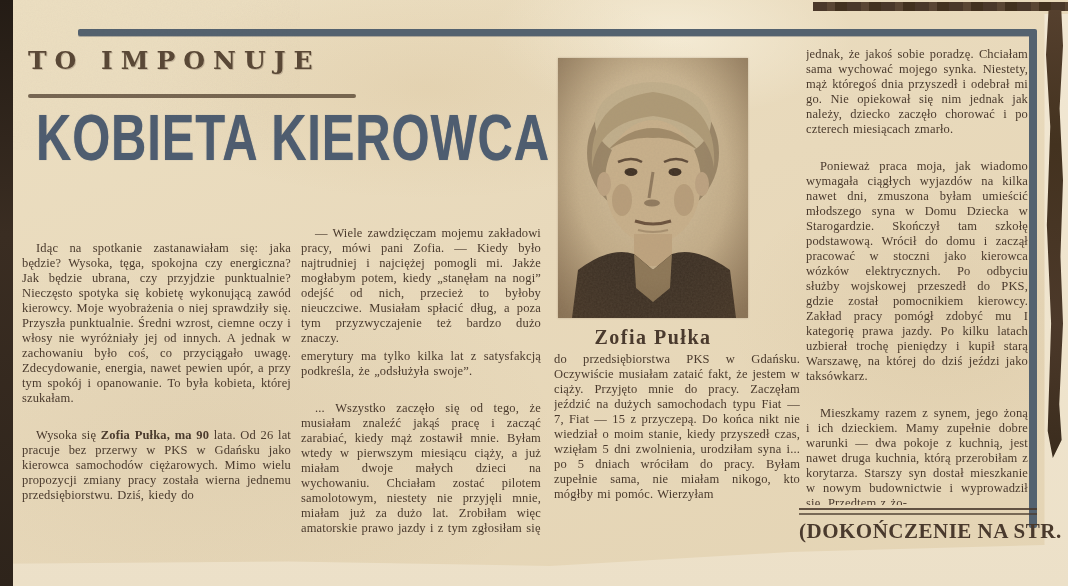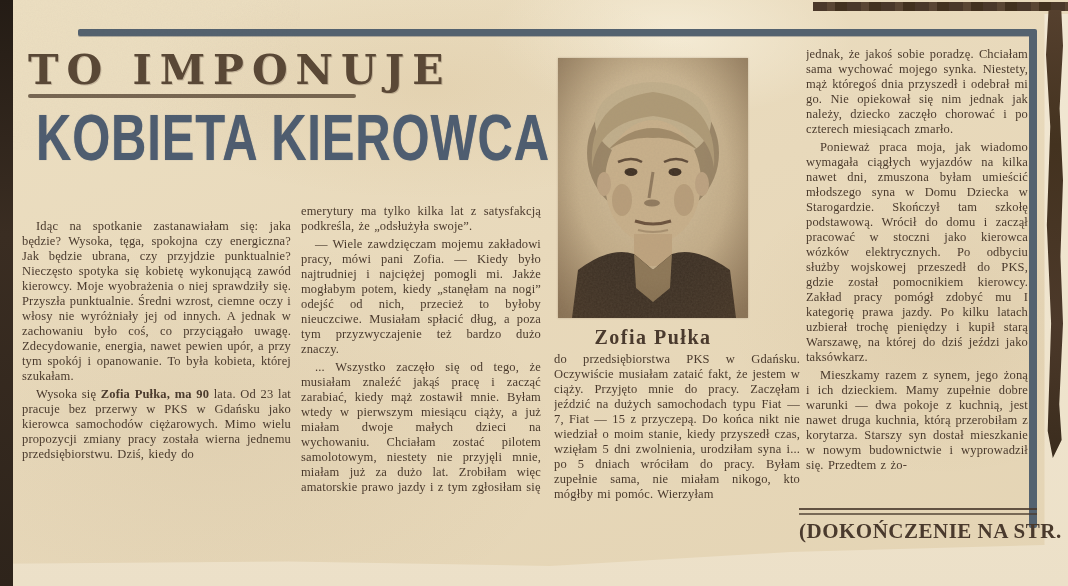--- a/index.html
+++ b/index.html
@@ -28,21 +28,21 @@
   #edge-topright{left:813px;top:2px;width:255px;height:9px;background:repeating-linear-gradient(90deg,#4a382a 0 14px,#5a4634 14px 22px,#42311f 22px 34px);}
   #tear-right{
     left:1046px;top:10px;width:17px;height:448px;
     background:linear-gradient(180deg,#55402e,#43321f 30%,#4c392a 70%,#3a2c1d);
     clip-path:polygon(15% 0,90% 0,100% 8%,80% 22%,100% 38%,85% 55%,100% 70%,78% 88%,92% 96%,40% 100%,10% 94%,30% 70%,5% 48%,25% 26%,0 10%);
   }
   #rule-top{left:78px;top:29px;width:959px;height:7px;background:var(--rule);border-radius:2px;box-shadow:0 1px 0 rgba(60,70,85,.35);}
   #rule-right{left:1029px;top:31px;width:8px;height:497px;background:var(--rule);border-radius:2px;}
   #kicker{
     position:absolute;left:28px;top:46px;
-    font-family:"DejaVu Serif",serif;font-weight:700;font-size:41px;letter-spacing:8px;
+    font-family:"DejaVu Serif",serif;font-weight:700;font-size:25px;letter-spacing:8px;
     color:var(--kicker);text-shadow:1px 1px 0 rgba(90,72,54,.25);
   }
   #kicker-underline{left:28px;top:94px;width:328px;height:4px;background:var(--kicker);opacity:.8;border-radius:2px;}
   #headline{
     position:absolute;left:36px;top:106px;width:520px;
     font-family:"Liberation Sans",sans-serif;font-weight:700;font-size:59px;line-height:1;
     color:var(--headline);white-space:nowrap;transform:scaleX(.83) scaleY(1.1);transform-origin:left top;
     letter-spacing:1px;text-shadow:0 0 1px rgba(78,93,112,.6);
   }
   
@@ -55,21 +55,21 @@
   #photo-caption{
     position:absolute;left:558px;top:326px;width:190px;text-align:center;
     font-weight:700;font-size:20px;letter-spacing:1.5px;color:var(--ink);
   }
   
   .col{
     position:absolute;color:var(--ink);font-size:12.5px;line-height:15px;
     text-align:justify;letter-spacing:.15px;word-spacing:1px;overflow:hidden;
   }
   .col .para{margin:0 0 3px 0;font-family:Liberation Serif, serif;}
-  .col .para.indent{text-indent:14px;}
+  .col .para.indent{text-indent:14px;margin-top:22px;}
   #col-1{left:22px;top:219px;width:269px;height:354px;}
   #col-2{left:301px;top:204px;width:240px;height:358px;}
   #col-3{left:554px;top:352px;width:246px;height:206px;}
   #col-4{left:806px;top:47px;width:222px;height:458px;}
   #footer-rule-a{left:799px;top:508px;width:238px;height:2px;background:var(--ink);opacity:.85;}
   #footer-rule-b{left:799px;top:513px;width:238px;height:1.5px;background:var(--ink);opacity:.7;}
   #continuation{
     position:absolute;left:799px;top:519px;width:238px;text-align:center;
     font-weight:700;font-size:21px;letter-spacing:.5px;color:var(--ink);white-space:nowrap;
   }
@@ -134,25 +134,25 @@
       <path d="M14,260 L20,212 Q52,188 76,196 L95,212 L114,196 Q138,188 172,212 L178,260 Z" fill="#3a2e23"></path>
       <path d="M76,196 L95,212 L114,196 L112,230 L95,244 L78,230 Z" fill="#8c7656"></path>
       <rect x="0" y="0" width="190" height="260" fill="url(#vig)"></rect>
       <rect x="0" y="0" width="190" height="260" filter="url(#halftone)" opacity=".5" fill="rgba(0,0,0,0)"></rect>
     </svg>
   </div>
   <div id="photo-caption">Zofia Pułka</div>
 
   <div class="col" id="col-1">
       <p class="para indent"><span>Idąc na spotkanie zastanawiałam się: jaka będzie? Wysoka, tęga, spokojna czy energiczna? Jak będzie ubrana, czy przyjdzie punktualnie? Nieczęsto spotyka się kobietę wykonującą zawód kierowcy. Moje wyobrażenia o niej sprawdziły się. Przyszła punktualnie. Średni wzrost, ciemne oczy i włosy nie wyróżniały jej od innych. A jednak w zachowaniu było coś, co przyciągało uwagę. Zdecydowanie, energia, nawet pewien upór, a przy tym spokój i opanowanie. To była kobieta, której szukałam.</span></p>
-      <p class="para indent"><span>Wysoka się </span><b>Zofia Pułka, ma 90</b><span> lata. Od 23 lat pracuje bez przerwy w PKS w Gdańsku jako kierowca samochodów ciężarowych. Mimo wielu propozycji zmiany pracy została wierna jednemu przedsiębiorstwu. Dziś, kiedy do</span></p>
+      <p class="para indent"><span>Wysoka się </span><b>Zofia Pułka, ma 90</b><span> lata. Od 26 lat pracuje bez przerwy w PKS w Gdańsku jako kierowca samochodów ciężarowych. Mimo wielu propozycji zmiany pracy została wierna jednemu przedsiębiorstwu. Dziś, kiedy do</span></p>
     </div>
   <div class="col" id="col-2">
+      <p class="para indent"><span>— Wiele zawdzięczam mojemu zakładowi pracy, mówi pani Zofia. — Kiedy było najtrudniej i najciężej pomogli mi. Jakże mogłabym potem, kiedy „stanęłam na nogi” odejść od nich, przecież to byłoby nieuczciwe. Musiałam spłacić dług, a poza tym przyzwyczajenie też bardzo dużo znaczy.</span></p>
       <p class="para"><span>emerytury ma tylko kilka lat z satysfakcją podkreśla, że „odsłużyła swoje”.</span></p>
-      <p class="para indent"><span>— Wiele zawdzięczam mojemu zakładowi pracy, mówi pani Zofia. — Kiedy było najtrudniej i najciężej pomogli mi. Jakże mogłabym potem, kiedy „stanęłam na nogi” odejść od nich, przecież to byłoby nieuczciwe. Musiałam spłacić dług, a poza tym przyzwyczajenie też bardzo dużo znaczy.</span></p>
       <p class="para indent"><span>... Wszystko zaczęło się od tego, że musiałam znaleźć jakąś pracę i zacząć zarabiać, kiedy mąż zostawił mnie. Byłam wtedy w pierwszym miesiącu ciąży, a już miałam dwoje małych dzieci na wychowaniu. Chciałam zostać pilotem samolotowym, niestety nie przyjęli mnie, miałam już za dużo lat. Zrobiłam więc amatorskie prawo jazdy i z tym zgłosiłam się</span></p>
     </div>
   <div class="col" id="col-3">
       <p class="para"><span>do przedsiębiorstwa PKS w Gdańsku. Oczywiście musiałam zataić fakt, że jestem w ciąży. Przyjęto mnie do pracy. Zaczęłam jeździć na dużych samochodach typu Fiat — 7, Fiat — 15 z przyczepą. Do końca nikt nie wiedział o moim stanie, kiedy przyszedł czas, wzięłam 5 dni zwolnienia, urodziłam syna i... po 5 dniach wróciłam do pracy. Byłam zupełnie sama, nie miałam nikogo, kto mógłby mi pomóc. Wierzyłam</span></p>
     </div>
   <div class="col" id="col-4">
       <p class="para"><span>jednak, że jakoś sobie poradzę. Chciałam sama wychować mojego synka. Niestety, mąż któregoś dnia przyszedł i odebrał mi go. Nie opiekował się nim jednak jak należy, dziecko zaczęło chorować i po czterech miesiącach zmarło.</span></p>
       <p class="para indent"><span>Ponieważ praca moja, jak wiadomo wymagała ciągłych wyjazdów na kilka nawet dni, zmuszona byłam umieścić młodszego syna w Domu Dziecka w Starogardzie. Skończył tam szkołę podstawową. Wrócił do domu i zaczął pracować w stoczni jako kierowca wózków elektrycznych. Po odbyciu służby wojskowej przeszedł do PKS, gdzie został pomocnikiem kierowcy. Zakład pracy pomógł zdobyć mu I kategorię prawa jazdy. Po kilku latach uzbierał trochę pieniędzy i kupił starą Warszawę, na której do dziś jeździ jako taksówkarz.</span></p>
       <p class="para indent"><span>Mieszkamy razem z synem, jego żoną i ich dzieckiem. Mamy zupełnie dobre warunki — dwa pokoje z kuchnią, jest nawet druga kuchnia, którą przerobiłam z korytarza. Starszy syn dostał mieszkanie w nowym budownictwie i wyprowadził się. Przedtem z żo-</span></p>
     </div>

